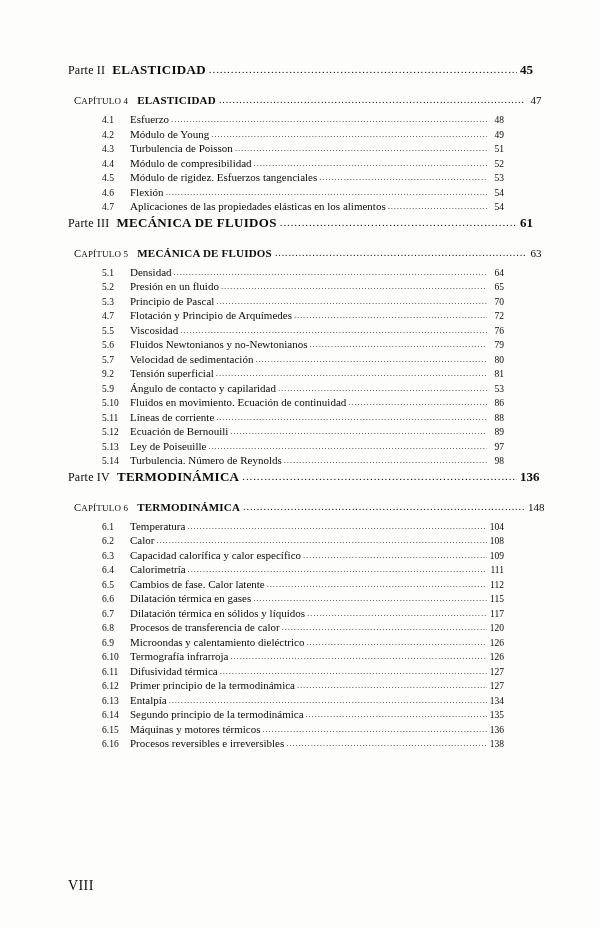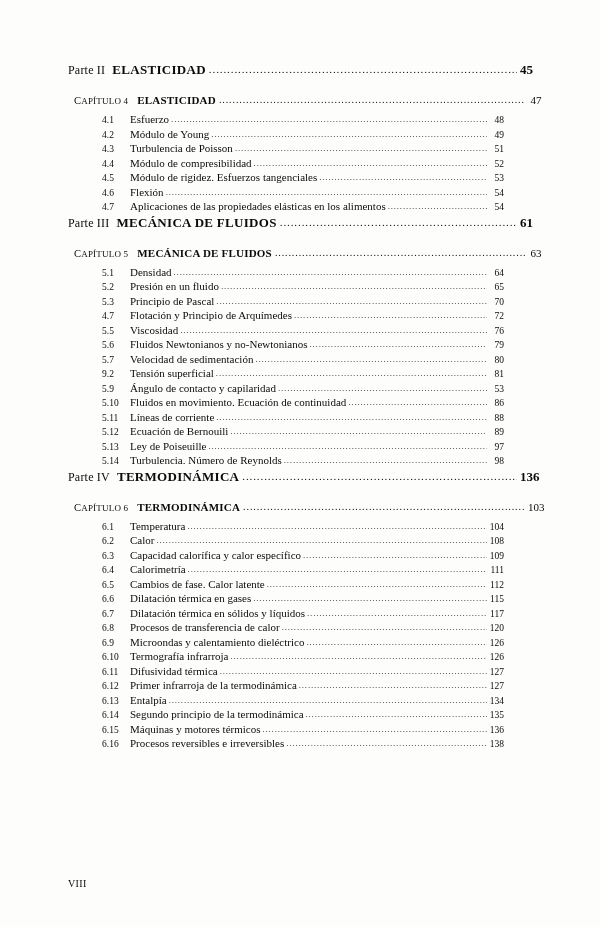--- a/index.html
+++ b/index.html
@@ -132,21 +132,21 @@
     font-size: 9.5px;
     white-space: nowrap;
     min-width: 15px;
     text-align: right;
   }
 
   .folio {
     position: absolute;
     left: 68px;
     top: 878px;
-    font-size: 10px;
+    font-size: 14px;
     letter-spacing: 0.4px;
   }
 </style>
 </head>
 <body>
 
 <div class="page">
   <div class="content" id="toc-root">
       <div class="part-row first">
         <span class="part-label">Parte II</span>
@@ -305,21 +305,21 @@
       <div class="part-row">
         <span class="part-label">Parte IV</span>
         <span class="part-title">TERMODINÁMICA</span>
         <span class="dots">...................................................................................................................................................................................................</span>
         <span class="part-page">136</span>
       </div>
       <div class="chapter-row">
         <span class="chapter-label"><span class="cap-word">C</span><span>APÍTULO</span>&nbsp;<span>6</span></span>
         <span class="chapter-title">TERMODINÁMICA</span>
         <span class="dots">...................................................................................................................................................................................................</span>
-        <span class="chapter-page">103</span>
+        <span class="chapter-page">148</span>
       </div>
       <div class="sections">
         <div class="section-row">
           <span class="section-num">6.1</span>
           <span class="section-title">Temperatura</span>
           <span class="dots">...................................................................................................................................................................................................</span>
           <span class="section-page">104</span>
         </div>
         <div class="section-row">
           <span class="section-num">6.2</span>
@@ -376,21 +376,21 @@
           <span class="section-page">126</span>
         </div>
         <div class="section-row">
           <span class="section-num">6.11</span>
           <span class="section-title">Difusividad térmica</span>
           <span class="dots">...................................................................................................................................................................................................</span>
           <span class="section-page">127</span>
         </div>
         <div class="section-row">
           <span class="section-num">6.12</span>
-          <span class="section-title">Primer infrarroja de la termodinámica</span>
+          <span class="section-title">Primer principio de la termodinámica</span>
           <span class="dots">...................................................................................................................................................................................................</span>
           <span class="section-page">127</span>
         </div>
         <div class="section-row">
           <span class="section-num">6.13</span>
           <span class="section-title">Entalpía</span>
           <span class="dots">...................................................................................................................................................................................................</span>
           <span class="section-page">134</span>
         </div>
         <div class="section-row">

